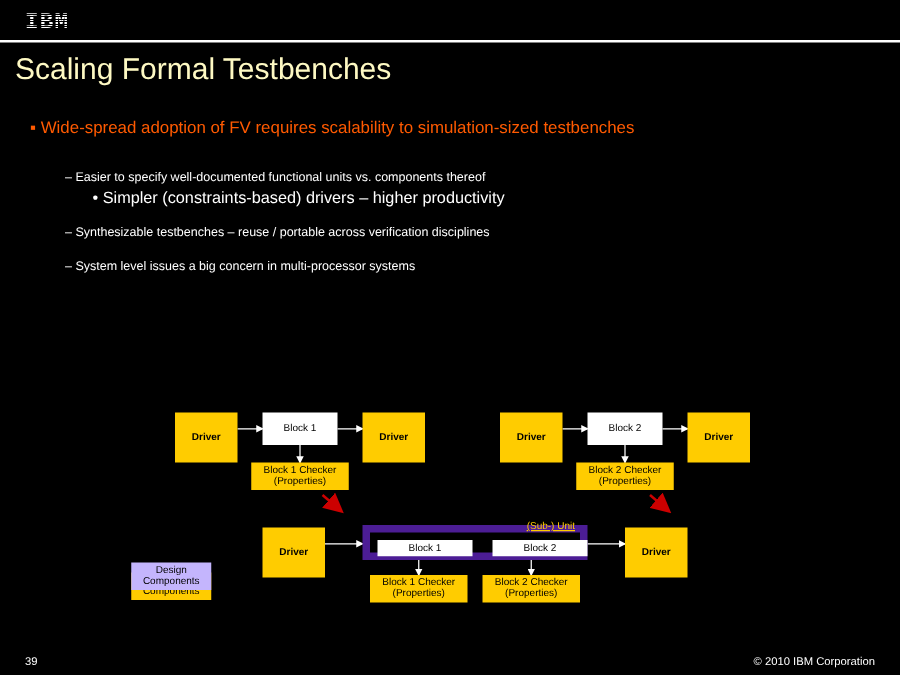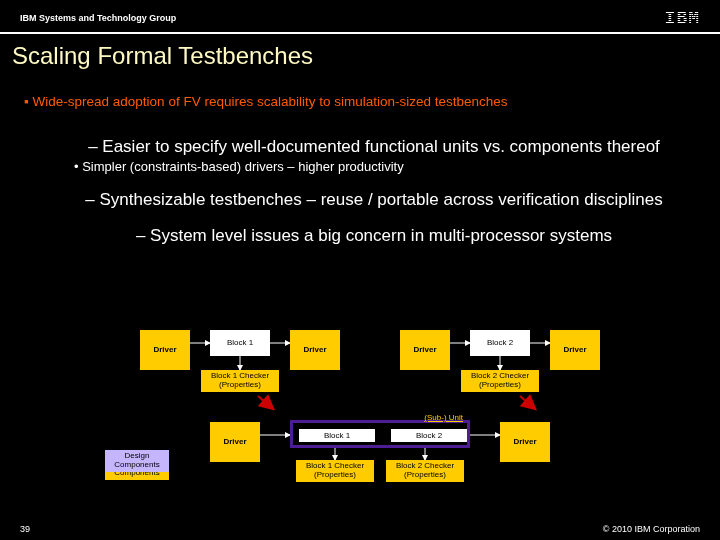--- a/index.html
+++ b/index.html
@@ -42,24 +42,23 @@
     padding: 20px 24px 0 24px;
   }
   .bullet-main {
     color: #ff5a00;
     font-size: 13.5px;
     margin-bottom: 28px;
   }
   .bullet-main::before { content: "▪ "; }
   .sub1 {
     color: #fff;
-    font-size: 17px;
+    font-size: 10px;
     margin-left: 28px;
     margin-bottom: 2px;
-    text-align: center;
   }
   .sub2 {
     color: #fff;
     font-size: 13px;
     margin-left: 50px;
     margin-bottom: 2px;
   }
   .spacer { height: 14px; }
   .diagram {
     position: absolute;
@@ -85,21 +84,21 @@
     color: #000;
     width: 60px; height: 26px;
   }
   .checker {
     background: #ffcc00;
     color: #000;
     width: 78px; height: 22px;
   }
   .subunit-wrap {
     position: absolute;
-    border: 3px solid #4c1d95;
+    border: 6px solid #4c1d95;
     background: transparent;
   }
   .subunit-label {
     position: absolute;
     top: -10px; right: 4px;
     font-size: 8px;
     color: #ffcc00;
     text-decoration: underline;
   }
   .subblock {
@@ -137,21 +136,20 @@
     justify-content: space-between;
     padding: 0 20px;
     font-size: 9px;
     color: #fff;
   }
 </style>
 </head>
 <body>
 
 <div class="header">
-  <div class="group-label">IBM Systems and Technology Group</div>
   <div class="logo">IBM</div>
 </div>
 
 <div class="title">Scaling Formal Testbenches</div>
 
 <div class="content">
   <div class="bullet-main">Wide-spread adoption of FV requires scalability to simulation-sized testbenches</div>
   <div class="sub1">– Easier to specify well-documented functional units vs. components thereof</div>
   <div class="sub2">• Simpler (constraints-based) drivers – higher productivity</div>
   <div class="spacer"></div>

